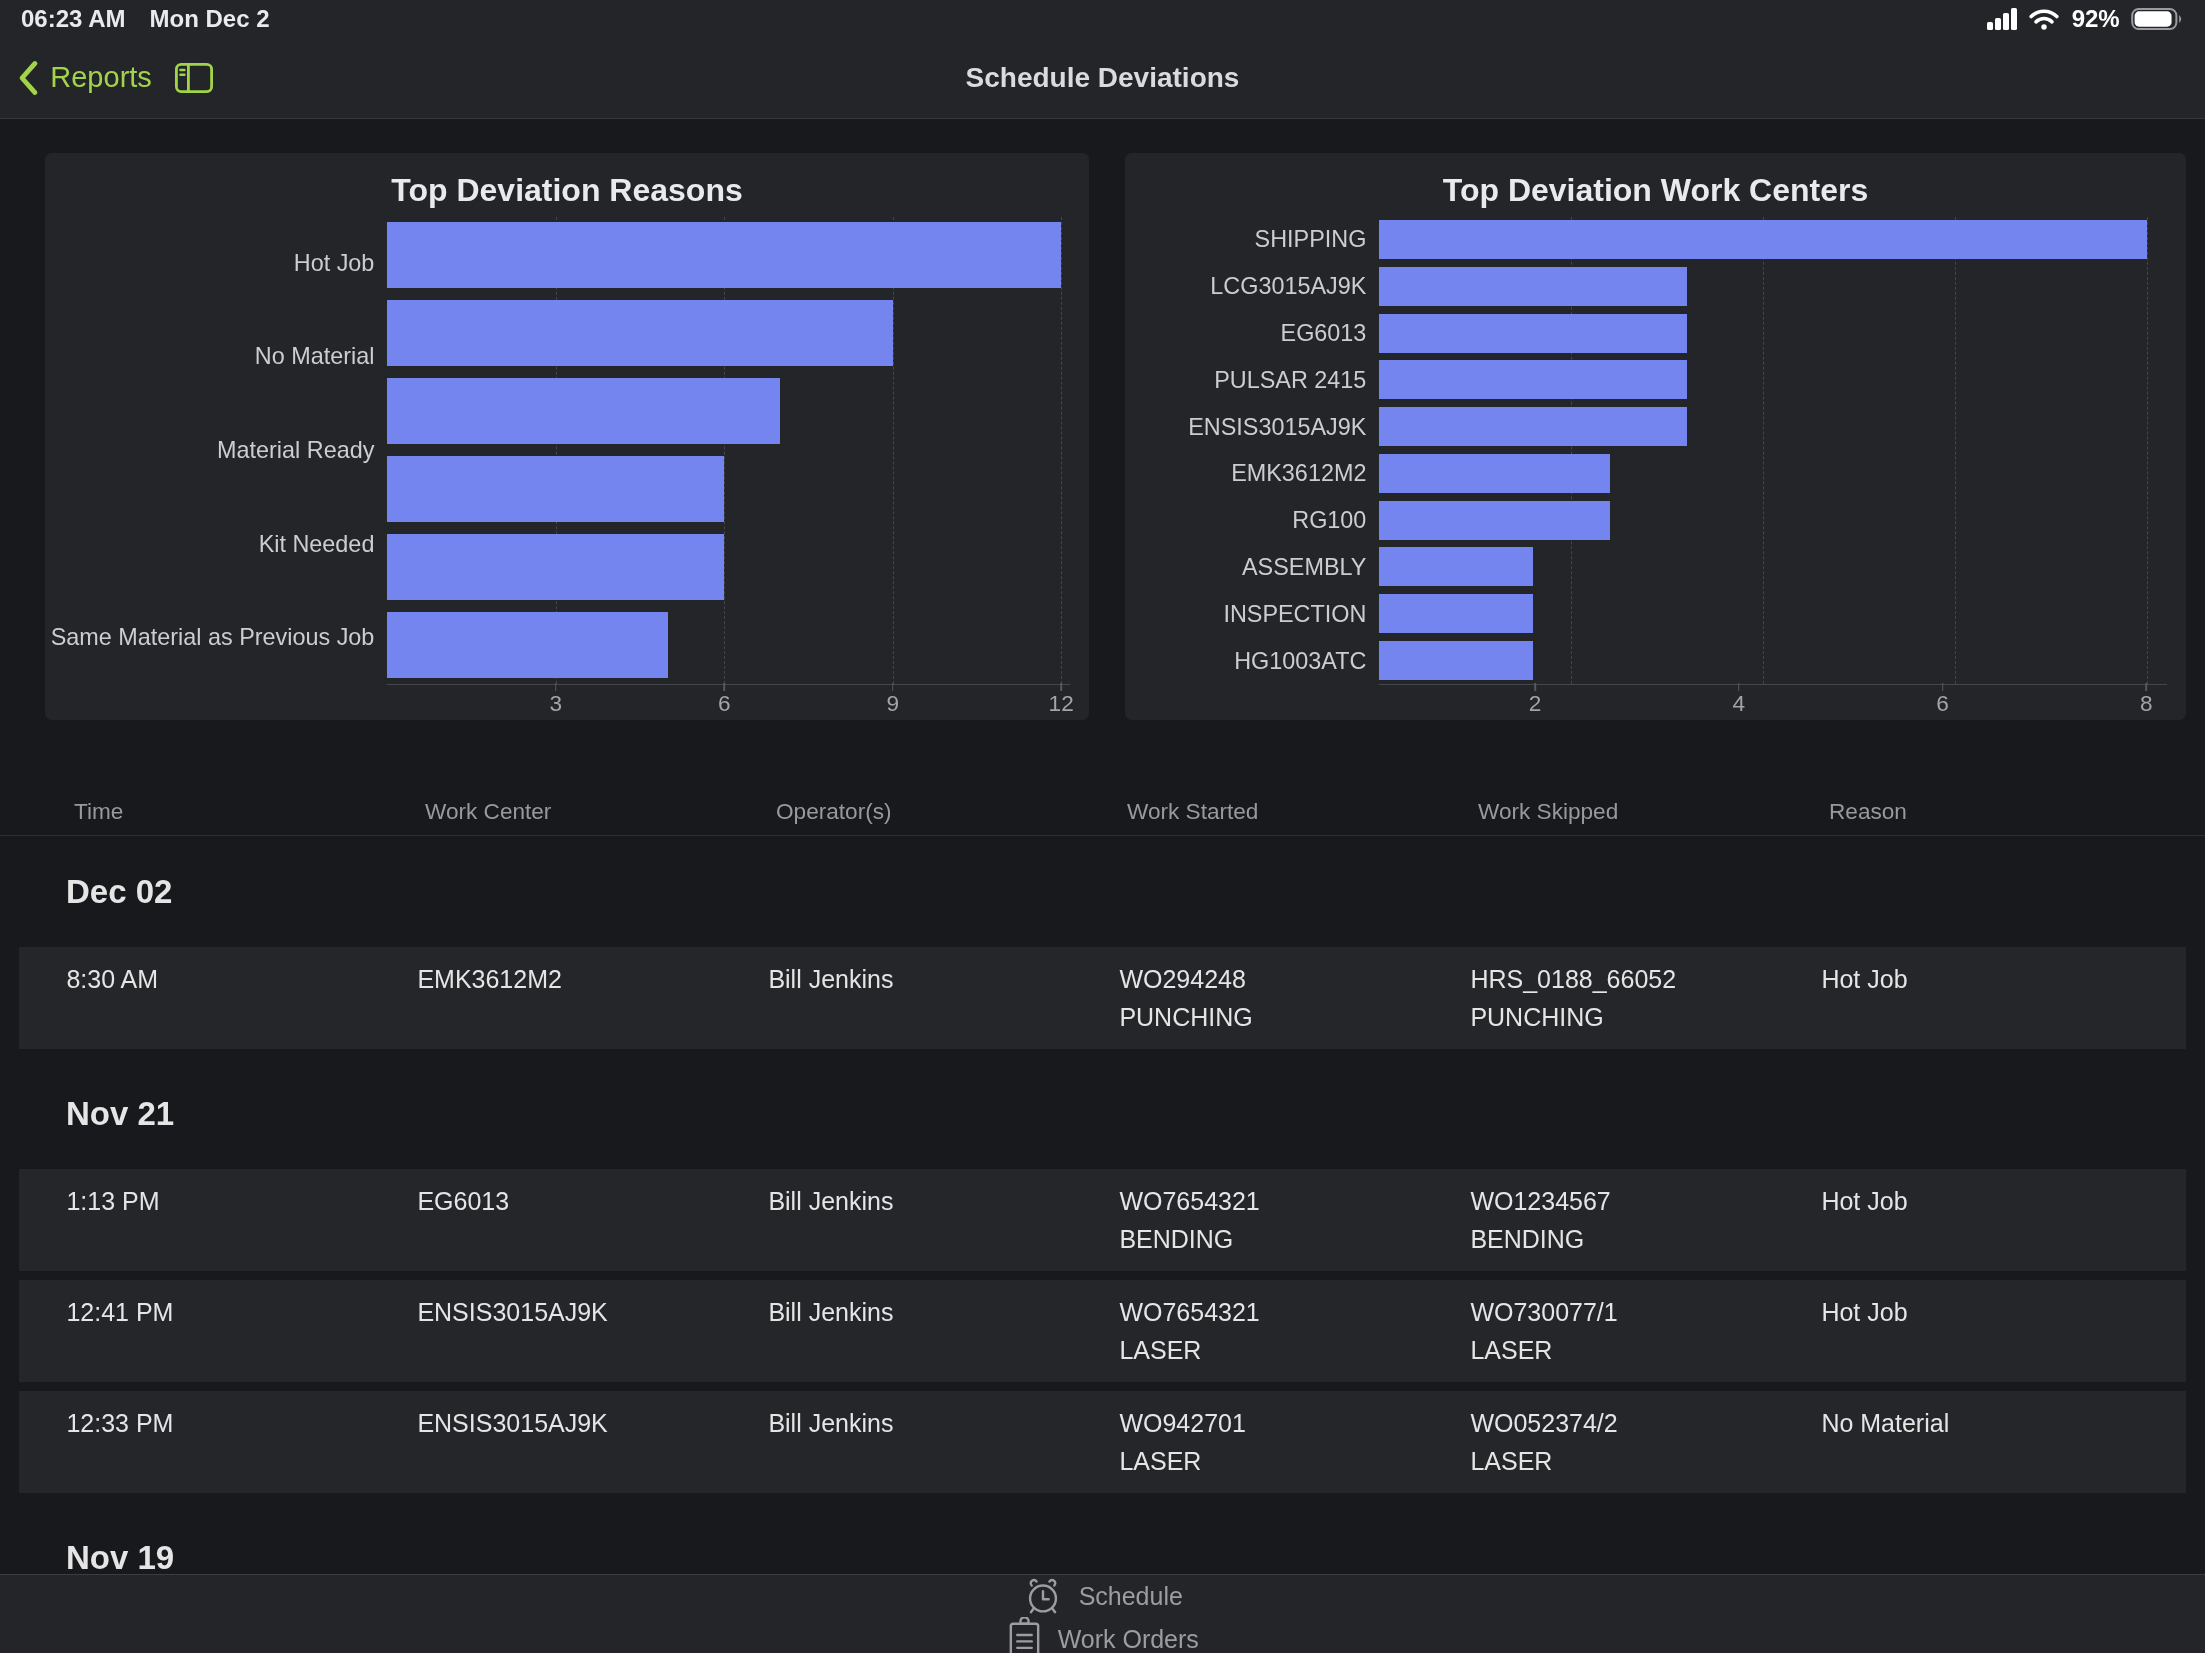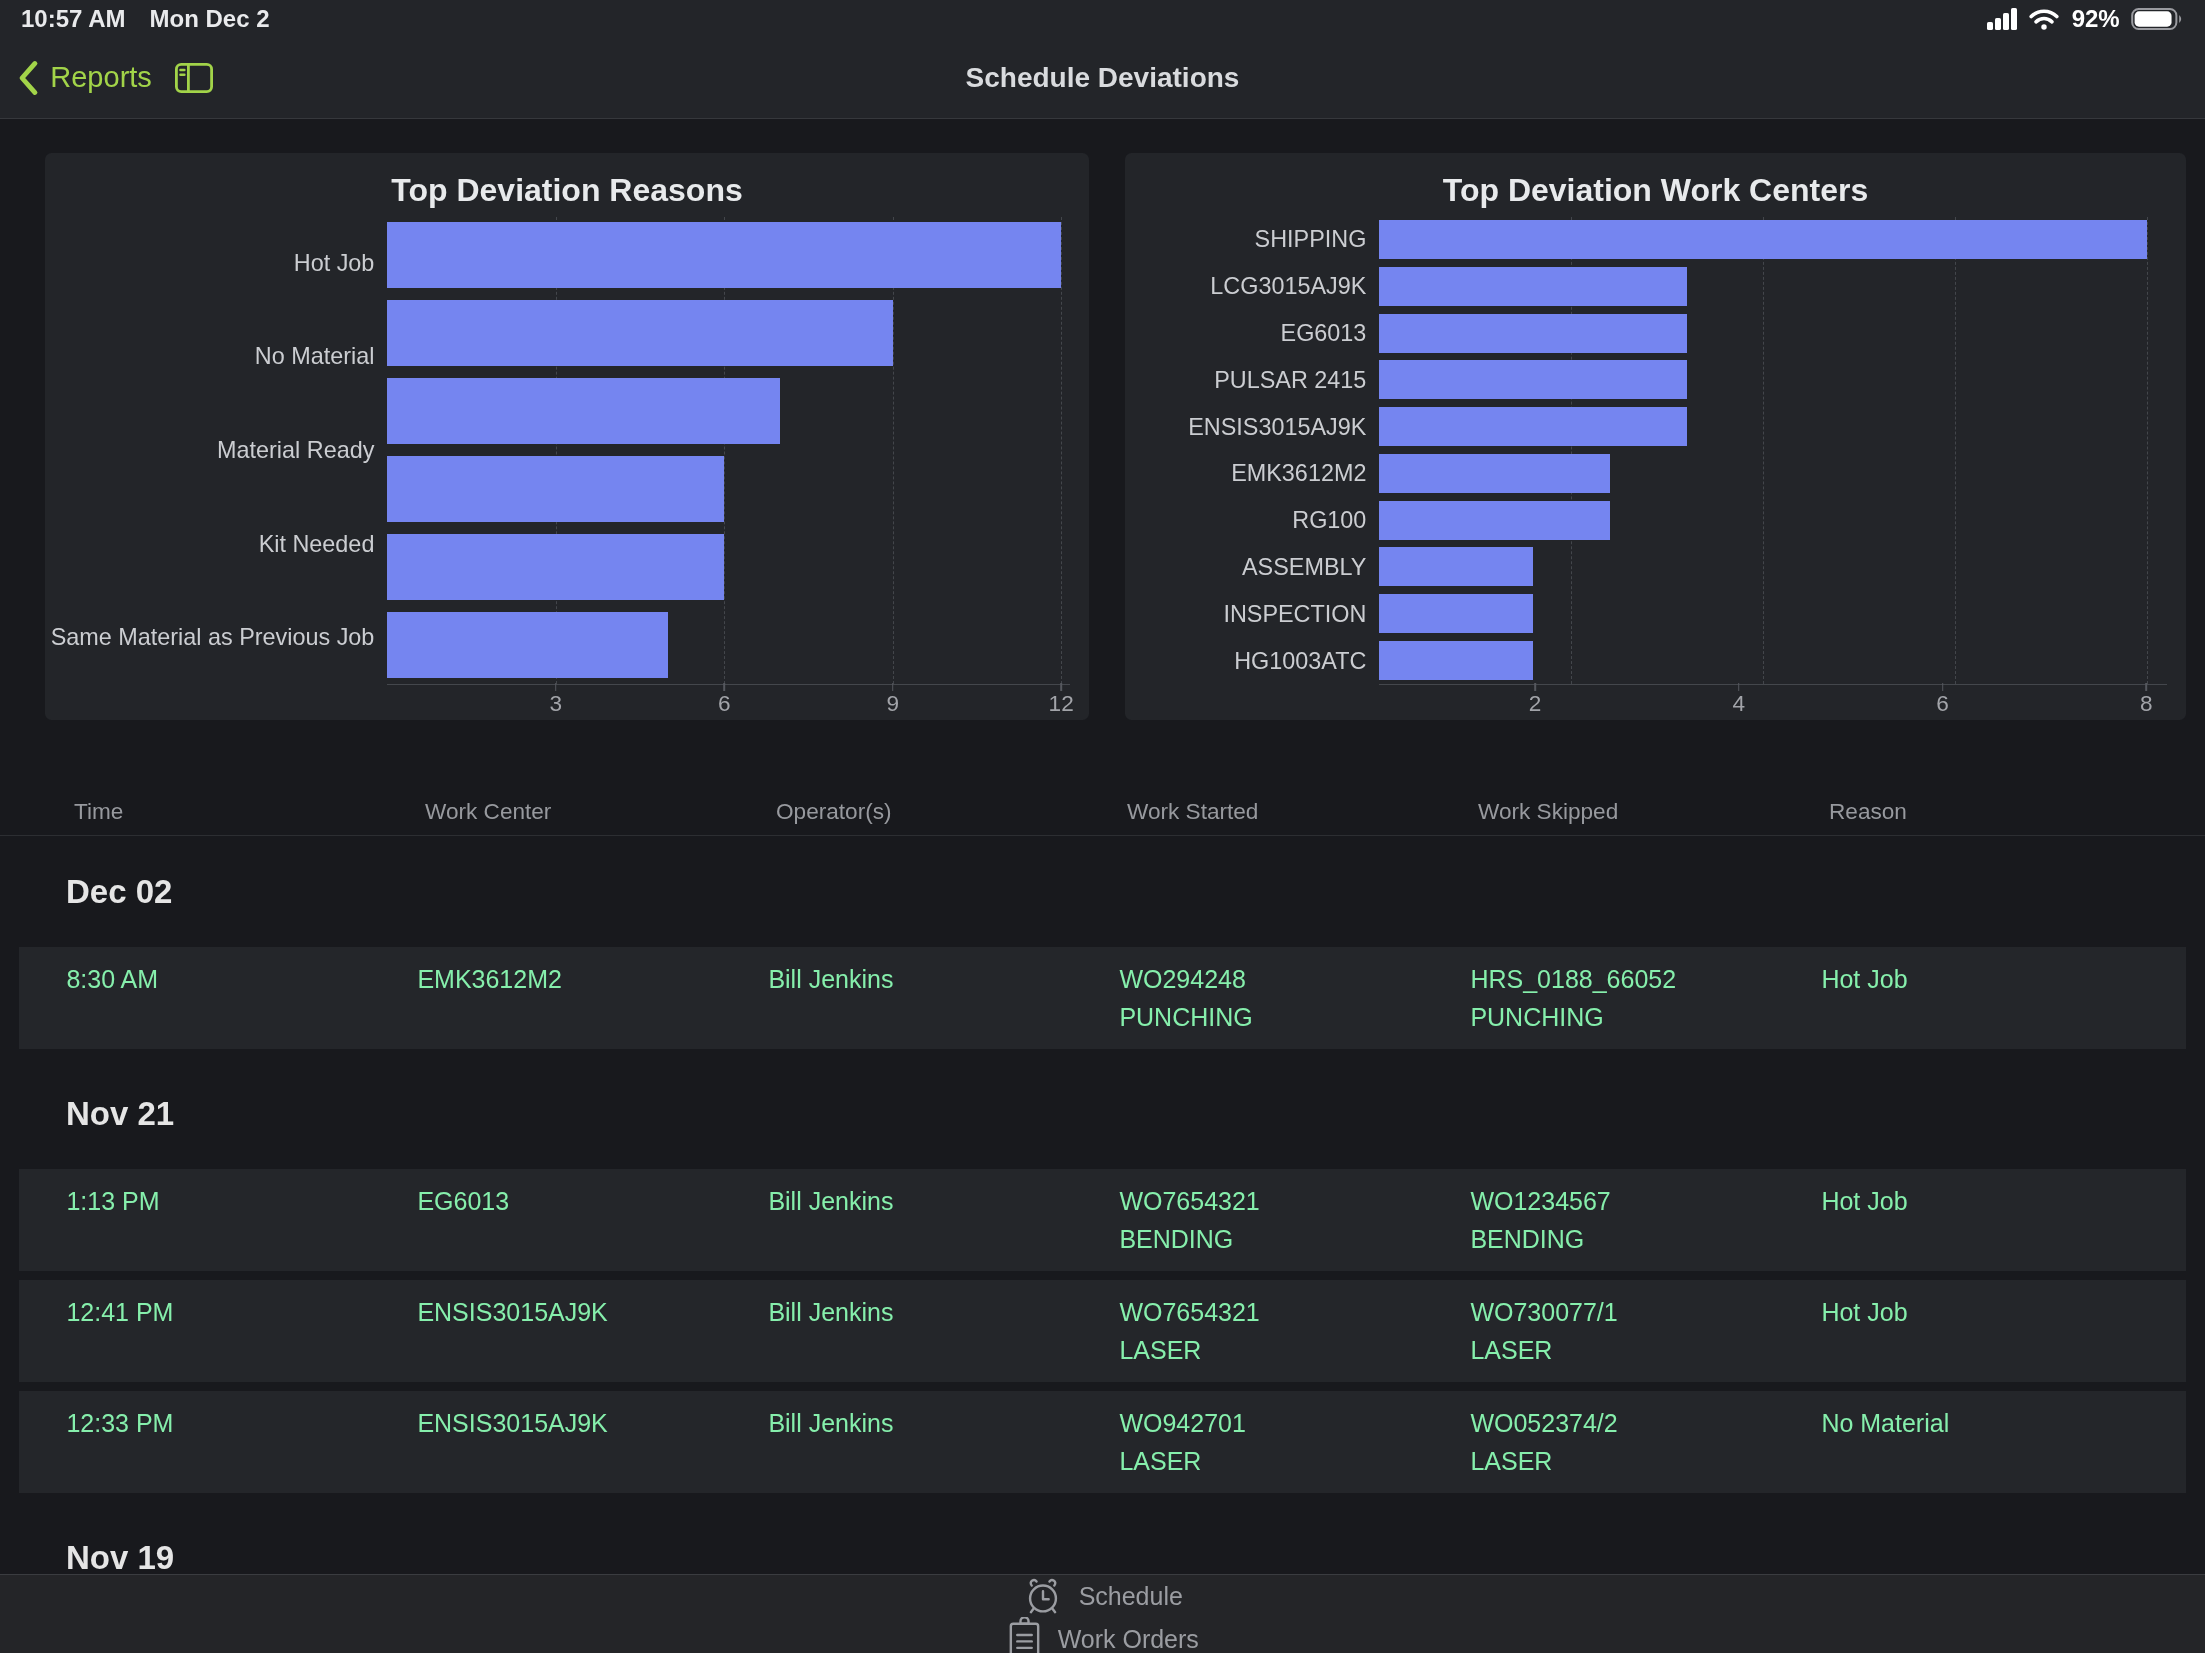--- a/index.html
+++ b/index.html
@@ -48,41 +48,41 @@
   .tick-mark { position:absolute; top:-1.6px; width:1.6px; height:8px; background:#55585e; transform:translateX(-50%); }
 
   
   .table-wrap { position:absolute; top:788px; left:0; right:0; }
   .thead { display:flex; height:48px; align-items:center; padding-left:74px; border-bottom:1.6px solid #2c2e32; margin-bottom:0; }
   .thead .c { color:#97999e; font-size:22.6px; }
   .c { width:351px; flex-shrink:0; }
   .c.last { flex:1; width:auto; }
   .section-header { height:111px; display:flex; align-items:center; padding-left:66px; color:#e5e5e5; font-size:33px; font-weight:700; }
   .trow { display:flex; margin:0 19.4px 9px 19.4px; background:var(--rowbg); min-height:98px; padding:13px 0 13px 47px; align-items:flex-start; }
-  .trow .c { color:#86efac; font-size:25px; font-weight:500; line-height:38px; }
+  .trow .c { color:#e5e5e5; font-size:25px; font-weight:500; line-height:38px; }
   .two-line span { display:block; }
 
   
   .tab-bar { position:absolute; left:0; right:0; bottom:0; height:79px; background:#242528; border-top:1.6px solid #3a3c40; display:flex; align-items:center; justify-content:space-evenly;flex-direction:column; }
   .tab { display:flex; align-items:center; gap:14.5px; color:#9b9da2; font-size:25px; }
   .tab.active { color:var(--accent); }
   .tab svg { display:block; }
 
   .icon-stroke { stroke:#9b9da2; fill:none; stroke-width:3; stroke-linecap:round; stroke-linejoin:round; }
   .accent-stroke { stroke:var(--accent); fill:none; stroke-linecap:round; stroke-linejoin:round; }
 </style>
 </head>
 <body>
 
 <div class="screen">
 
   <div class="top-chrome">
     <div class="status-bar">
       <div class="status-left">
-        <span>10:57 AM</span>
+        <span>06:23 AM</span>
         <span>Mon Dec 2</span>
       </div>
       <div class="status-right">
         <span class="sig">
           <i style="height:8px"></i>
             <i style="height:12px"></i>
             <i style="height:17px"></i>
             <i style="height:22px"></i>
         </span>
         <svg width="32" height="24" viewBox="0 0 40 30">

